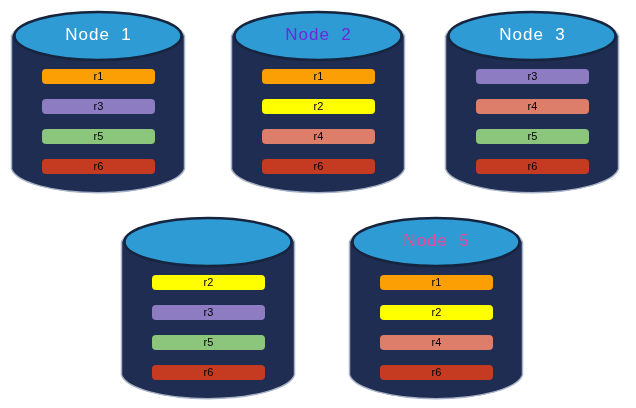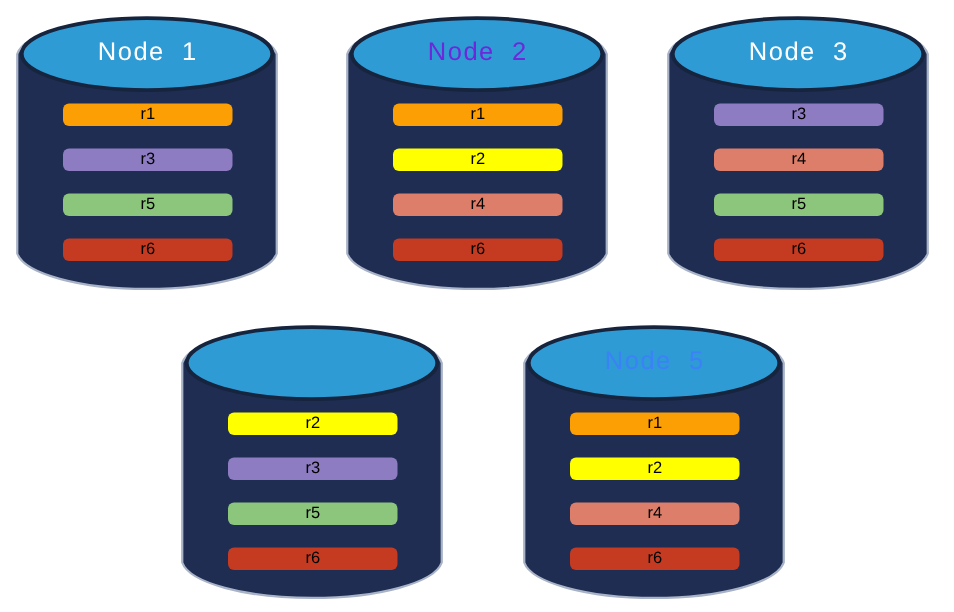--- a/index.html
+++ b/index.html
@@ -136,21 +136,21 @@
         <div class="replica-bar" style="background: rgb(196, 59, 34); color: rgb(0, 0, 0);">
         <span>r6</span>
       </div>
       </div>
   </div>
     <div class="node pos-4">
     <svg class="cyl-svg" width="177" height="188" viewBox="0 0 177 188">
       <path d="M 1.5 27 L 1.5 160 A 87 26.5 0 0 0 174.5 160 L 174.5 27 A 87 26.5 0 0 0 1.5 27 Z" fill="#1F2D52" stroke="#A9B3C7" stroke-width="1.5"></path>
       <ellipse cx="88" cy="27" rx="83.5" ry="24" fill="#2E9BD5" stroke="#16243E" stroke-width="2.5"></ellipse>
     </svg>
-    <div class="title" style="color: #3b82f6;">Node  5</div>
+    <div class="title" style="color: #ec4899;">Node  5</div>
     <div class="replica-list">
         <div class="replica-bar" style="background: rgb(251, 159, 4); color: rgb(0, 0, 0);">
         <span>r1</span>
       </div>
         <div class="replica-bar" style="background: rgb(255, 255, 0); color: rgb(0, 0, 0);">
         <span>r2</span>
       </div>
         <div class="replica-bar" style="background: rgb(221, 126, 107); color: rgb(0, 0, 0);">
         <span>r4</span>
       </div>

